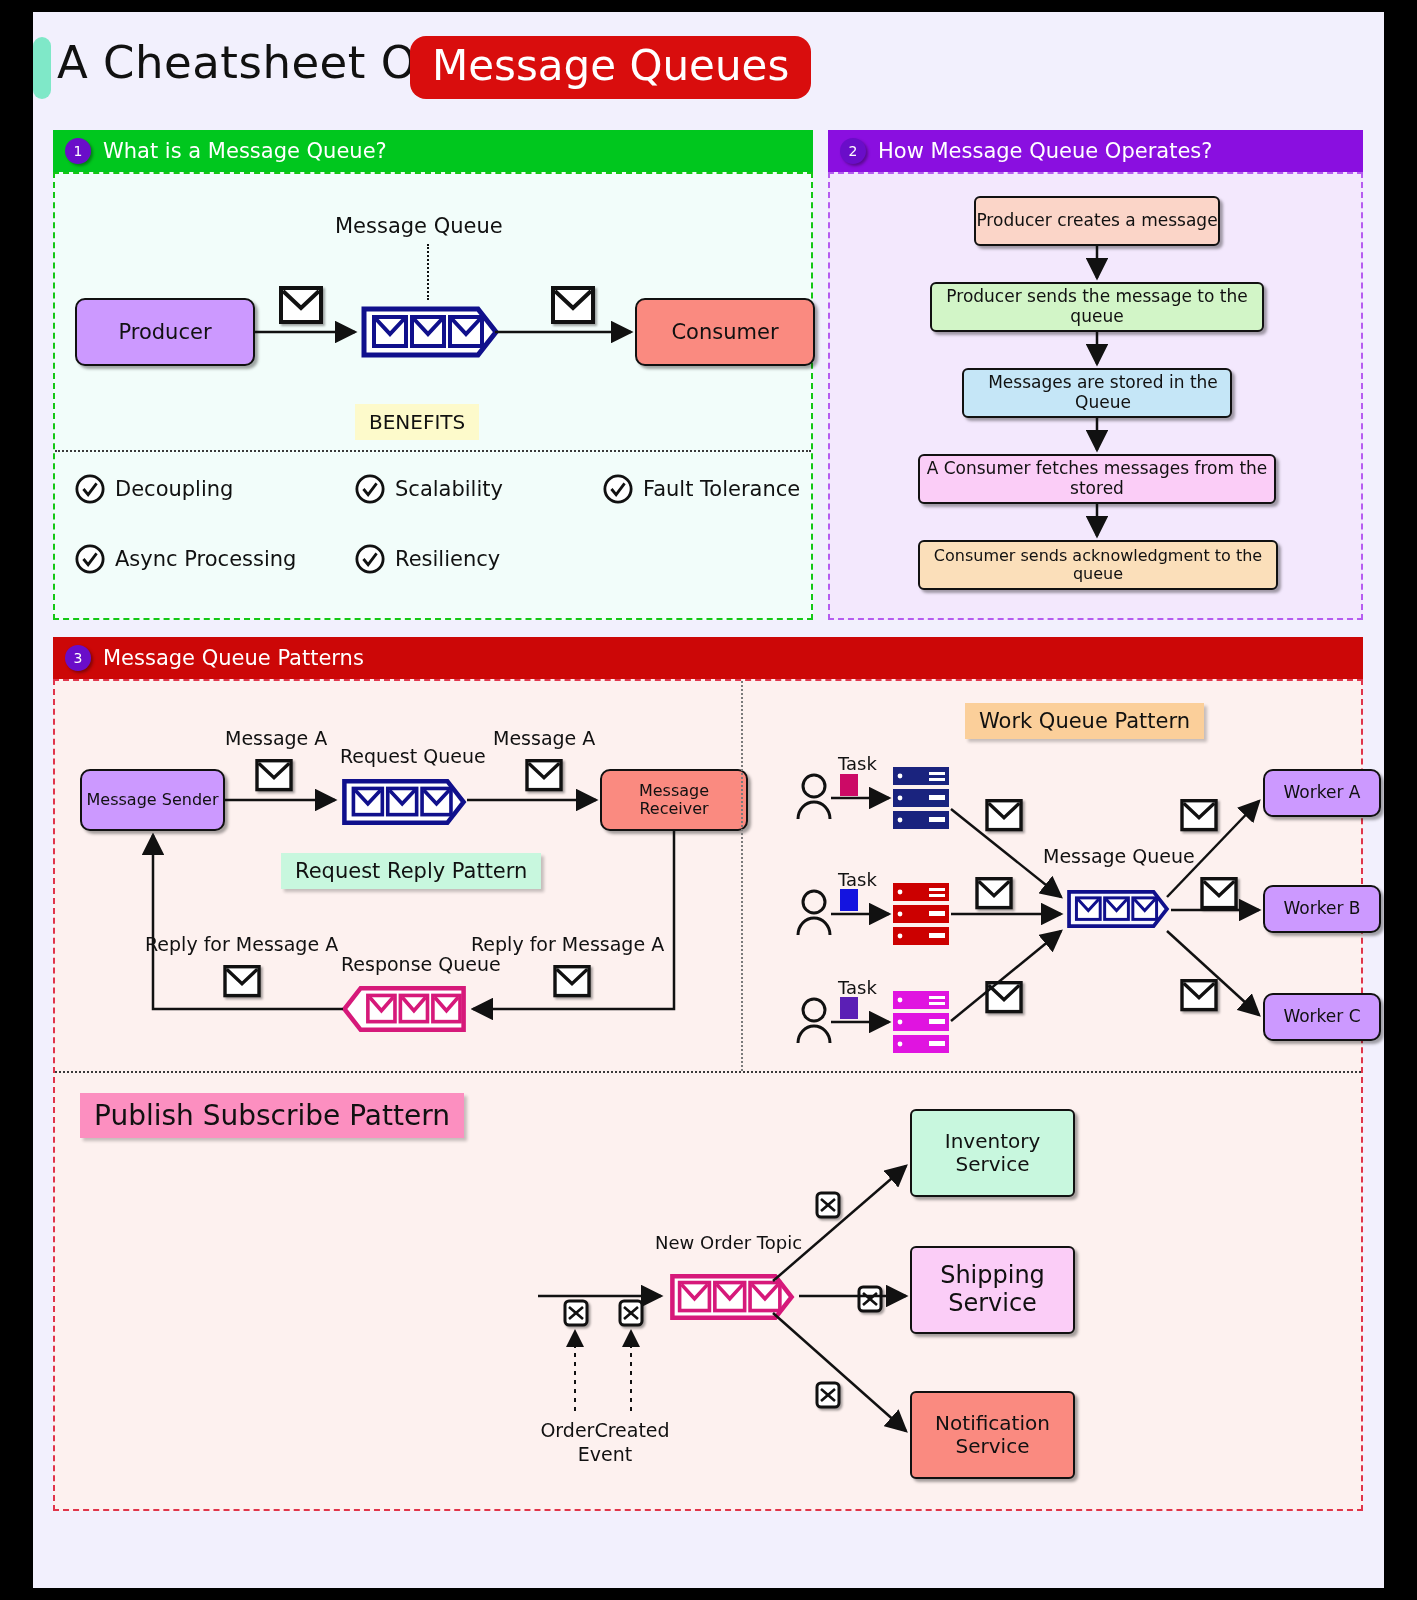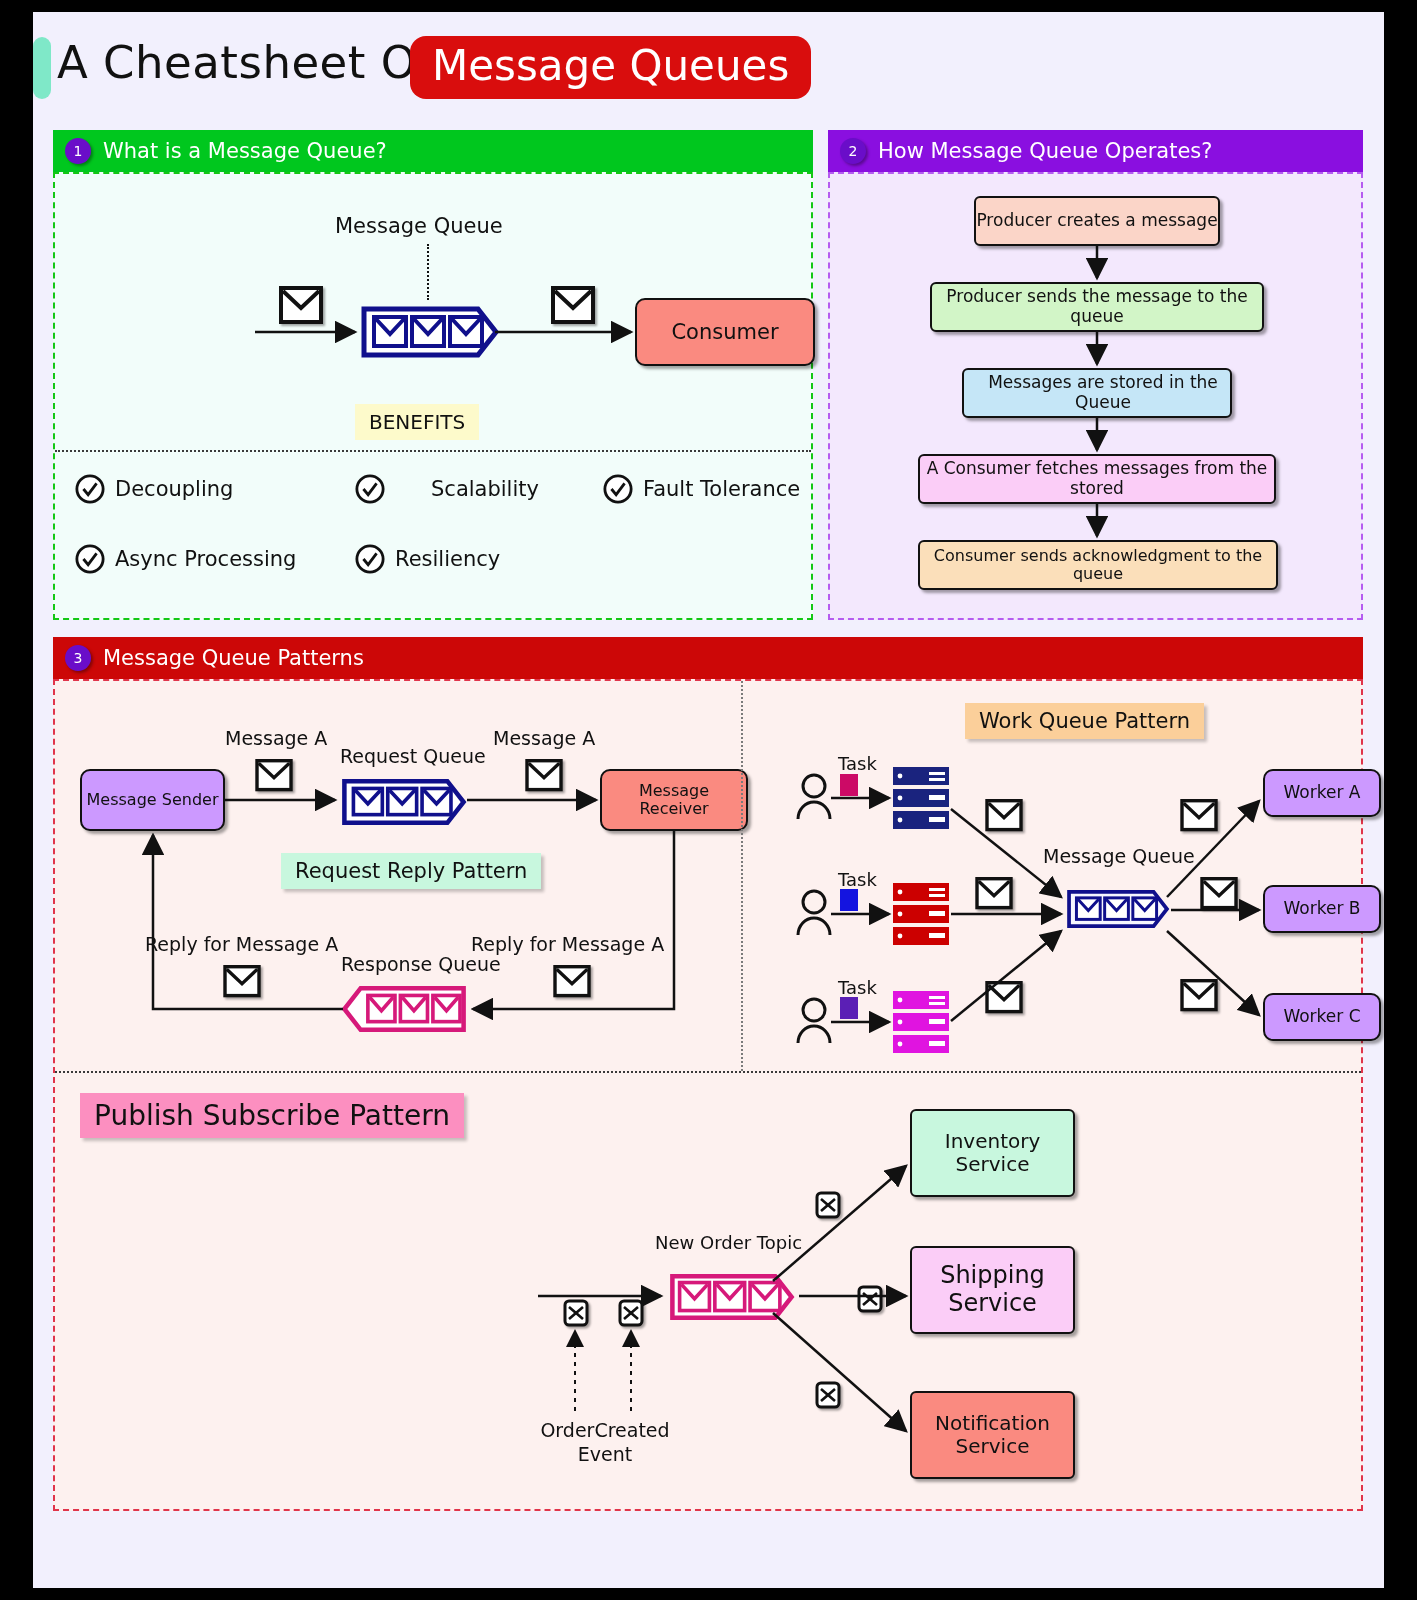--- a/index.html
+++ b/index.html
@@ -145,20 +145,21 @@
     <div class="badge">1</div>
     <span>What is a Message Queue?</span>
   </div>
 
   <div class="panel-body" id="p1-body">
 
     <div class="lbl" style="left:280px; top:40px; font-size:21px;">Message Queue</div>
 
     <div style="position:absolute; left:372px; top:70px; height:56px; border-left:2px dotted #111;"></div>
 
+    <div class="node rounded" style="left:20px; top:124px; width:180px; height:68px; font-size:21px; background:#cc99ff;">Producer</div>
 
     <div class="env" style="left:224px; top:112px;">
       <svg width="44" height="40" viewBox="0 0 44 40">
           <rect x="2" y="2" width="40" height="34" fill="#fff" stroke="#111" stroke-width="4"></rect>
           <path d="M4 5 L22 22 L40 5" fill="none" stroke="#111" stroke-width="4"></path>
         </svg>
     </div>
 
     <div class="queue" style="left:305px; top:127px;">
       <svg width="140" height="62" viewBox="0 0 140 62">
@@ -197,21 +198,21 @@
 
     <div class="tag" style="left:300px; top:230px; background:#fdfacb; box-shadow:none;">BENEFITS</div>
 
     <div class="benefit" style="left:20px; top:300px;">
       <svg class="chk" viewBox="0 0 32 32">
           <ellipse cx="16" cy="16" rx="14" ry="14" fill="#fff" stroke="#111" stroke-width="3"></ellipse>
           <path d="M9 16 L14 22 L23 10" fill="none" stroke="#111" stroke-width="3"></path>
         </svg>
       <span class="txt">Decoupling</span>
     </div>
-    <div class="benefit" style="left:300px; top:300px;gap:36px;">
+    <div class="benefit" style="left:300px; top:300px;">
       <svg class="chk" viewBox="0 0 32 32">
           <ellipse cx="16" cy="16" rx="14" ry="14" fill="#fff" stroke="#111" stroke-width="3"></ellipse>
           <path d="M9 16 L14 22 L23 10" fill="none" stroke="#111" stroke-width="3"></path>
         </svg>
       <span class="txt">Scalability</span>
     </div>
     <div class="benefit" style="left:548px; top:300px;">
       <svg class="chk" viewBox="0 0 32 32">
           <ellipse cx="16" cy="16" rx="14" ry="14" fill="#fff" stroke="#111" stroke-width="3"></ellipse>
           <path d="M9 16 L14 22 L23 10" fill="none" stroke="#111" stroke-width="3"></path>

